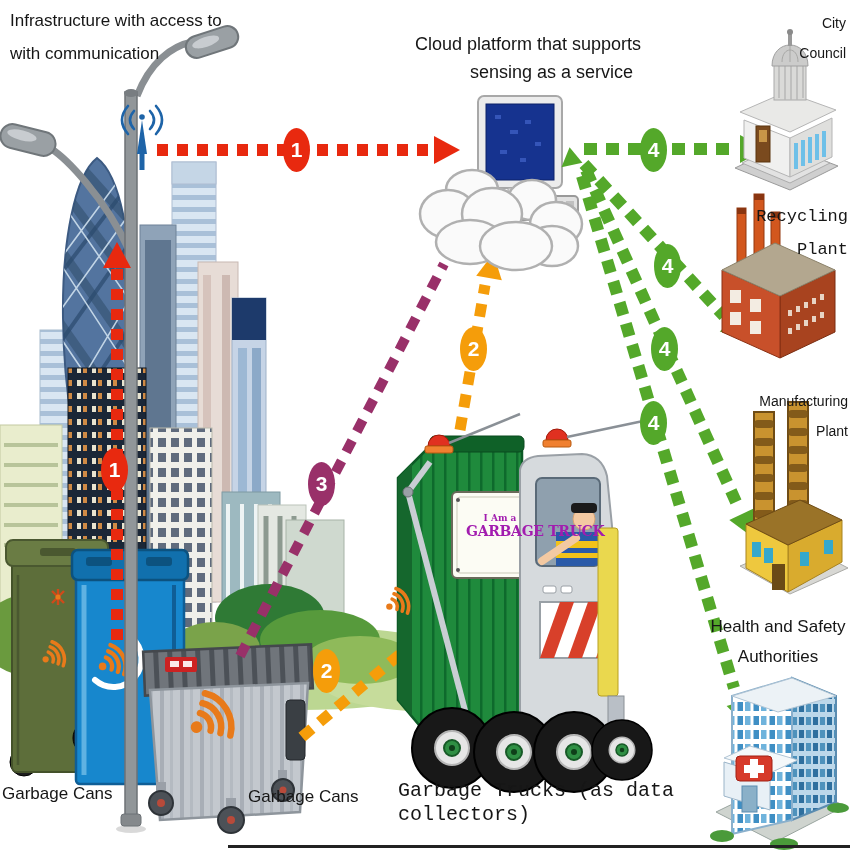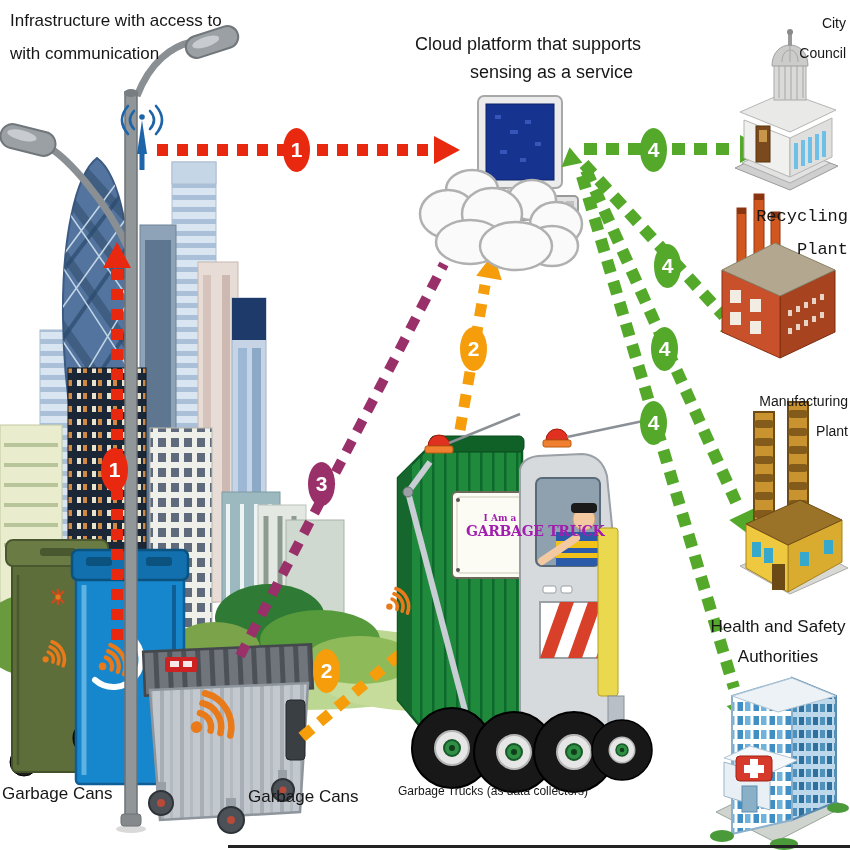--- a/index.html
+++ b/index.html
@@ -9,21 +9,21 @@
   .lbl{position:absolute;color:#161616;}
   .lbl div{white-space:nowrap;}
   .infra{left:2px;top:4px;width:230px;font-size:17px;line-height:33px;margin-left:8px;}
   .cloudlbl{left:415px;top:30px;width:218px;text-align:right;font-size:18px;line-height:28px;}
   .council{left:772px;top:8px;width:74px;text-align:right;font-size:14px;line-height:30px;}
   .recyc{left:756px;top:200px;width:92px;text-align:right;font-size:17px;line-height:33px;font-family:Liberation Mono, monospace;}
   .manuf{left:736px;top:386px;width:112px;text-align:right;font-size:14px;line-height:30px;}
   .health{left:708px;top:612px;width:140px;text-align:center;font-size:17px;line-height:30px;}
   .canspass{left:2px;top:777px;width:272px;font-size:17px;line-height:33px;}
   .cansact{left:248px;top:780px;width:225px;font-size:17px;line-height:33px;}
-  .truckslbl{left:398px;top:779px;width:285px;font-size:12px;line-height:24px;}
+  .truckslbl{left:398px;top:779px;width:285px;font-size:20px;line-height:24px;font-family:Liberation Mono, monospace;}
   .signlbl{left:452px;top:512px;width:96px;text-align:center;color:#a21caf;
            font-family:"DejaVu Serif",serif;font-weight:bold;}
   .signlbl .s1{font-size:9px;line-height:12px;}
   .signlbl .s2{font-size:14px;line-height:14px;letter-spacing:-0.3px;padding-left:14px;}
   .badge{position:absolute;width:27px;height:44px;border-radius:50%;
          display:flex;align-items:center;justify-content:center;
          color:#fff;font-weight:bold;font-size:21px;}
   .bg-red{background:#e8290f;}
   .bg-orange{background:#f59d0a;}
   .bg-purple{background:#993069;}

